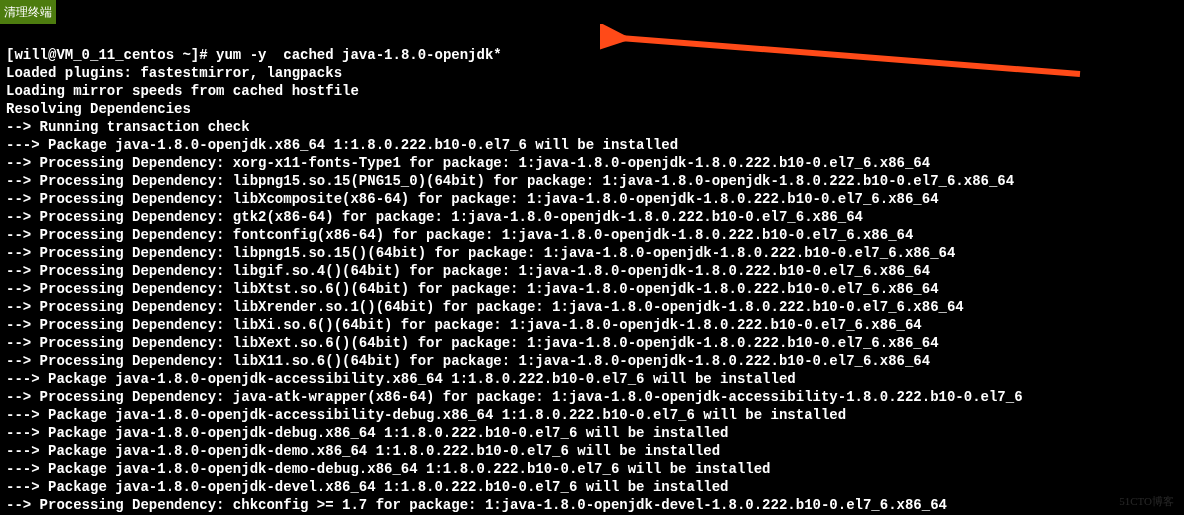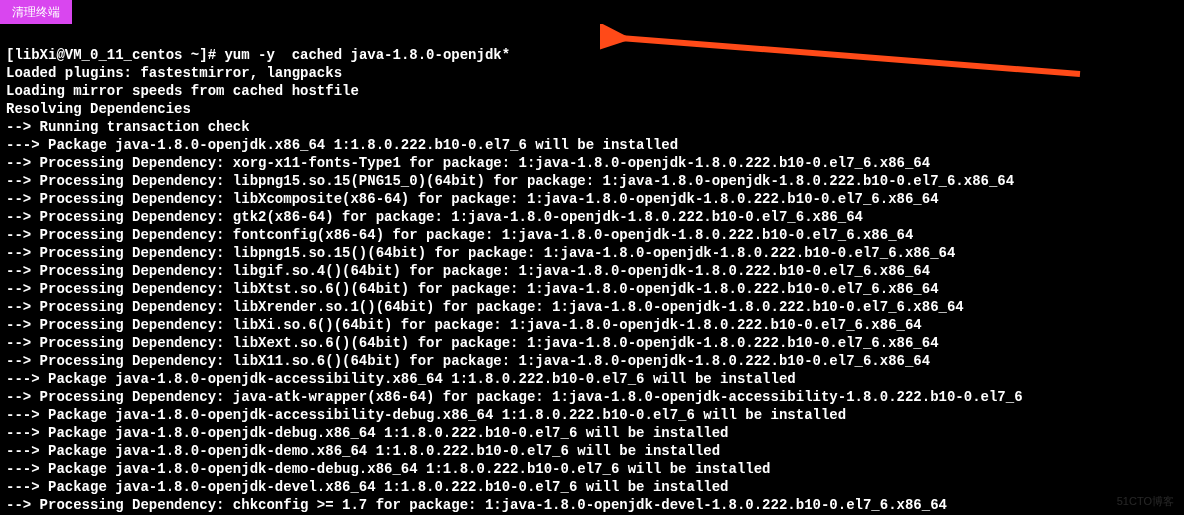--- a/index.html
+++ b/index.html
@@ -16,23 +16,23 @@
     height: 515px;
     overflow: hidden;
     position: relative;
   }
   .tabbar {
     height: 24px;
     background: #000;
     display: flex;
   }
   .tab {
-    background: #d946ef;
+    background: #4d7c0f;
     color: #fff;
-    padding: 3px 12px;
+    padding: 3px 4px;
     font-size: 12px;
     font-family: sans-serif;
     display: flex;
     align-items: center;
   }
   .terminal {
     padding: 4px 6px;
     white-space: pre;
     line-height: 18px;
     font-weight: bold;
@@ -44,34 +44,34 @@
     top: 24px;
     left: 600px;
     pointer-events: none;
   }
   .watermark {
     position: absolute;
     bottom: 6px;
     right: 10px;
     color: rgba(255,255,255,0.15);
     font-size: 11px;
-    font-family: Liberation Sans, sans-serif;
+    font-family: Liberation Serif, serif;
   }
 </style>
 </head>
 <body>
 
 <div class="tabbar">
   <div class="tab">
     <span>清理终端</span>
   </div>
 </div>
 
 <div class="terminal">
-<span class="prompt-user">[libXi@VM_0_11_centos ~]#</span> <span class="command">yum -y  cached java-1.8.0-openjdk*</span>
+<span class="prompt-user">[will@VM_0_11_centos ~]#</span> <span class="command">yum -y  cached java-1.8.0-openjdk*</span>
 <div id="lines">Loaded plugins: fastestmirror, langpacks
 Loading mirror speeds from cached hostfile
 Resolving Dependencies
 --&gt; Running transaction check
 ---&gt; Package java-1.8.0-openjdk.x86_64 1:1.8.0.222.b10-0.el7_6 will be installed
 --&gt; Processing Dependency: xorg-x11-fonts-Type1 for package: 1:java-1.8.0-openjdk-1.8.0.222.b10-0.el7_6.x86_64
 --&gt; Processing Dependency: libpng15.so.15(PNG15_0)(64bit) for package: 1:java-1.8.0-openjdk-1.8.0.222.b10-0.el7_6.x86_64
 --&gt; Processing Dependency: libXcomposite(x86-64) for package: 1:java-1.8.0-openjdk-1.8.0.222.b10-0.el7_6.x86_64
 --&gt; Processing Dependency: gtk2(x86-64) for package: 1:java-1.8.0-openjdk-1.8.0.222.b10-0.el7_6.x86_64
 --&gt; Processing Dependency: fontconfig(x86-64) for package: 1:java-1.8.0-openjdk-1.8.0.222.b10-0.el7_6.x86_64

